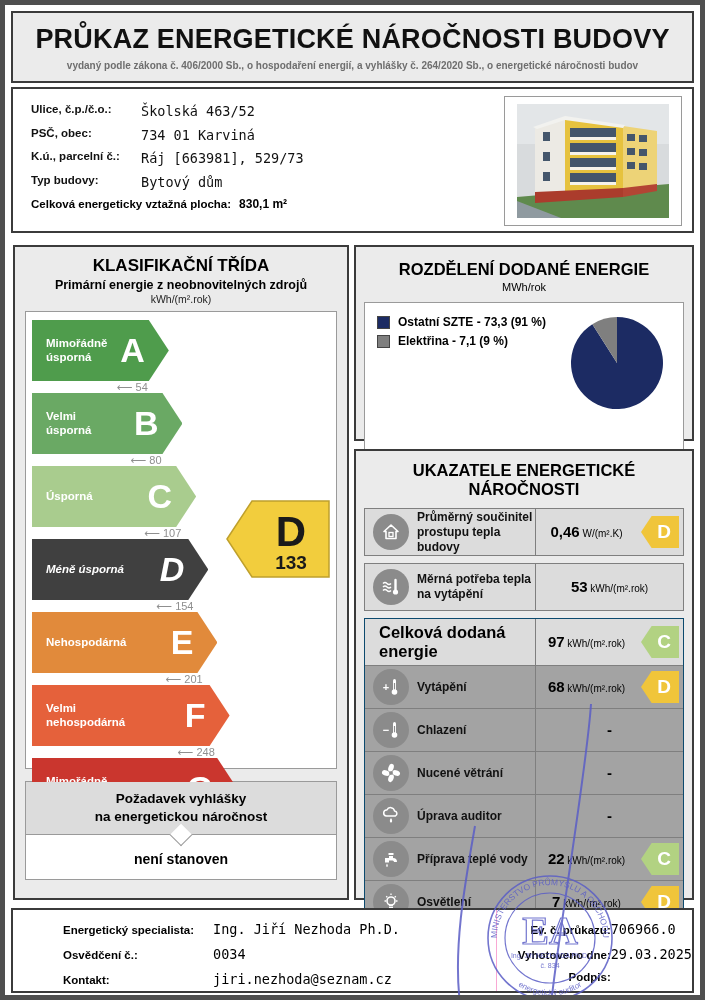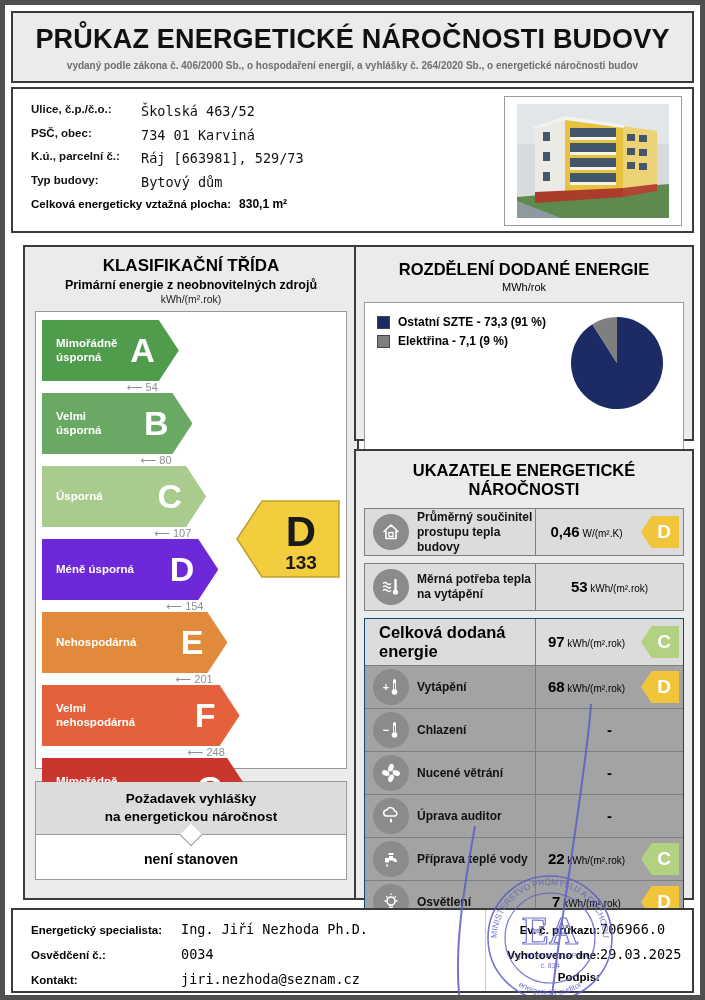--- a/index.html
+++ b/index.html
@@ -20,21 +20,21 @@
   .info-row { display:flex; align-items:flex-start; margin-bottom:7.5px; }
   .info-label { width:110px; font-size:11.5px; font-weight:bold; color:#111; }
   .info-value { font-family:"DejaVu Sans Mono", monospace; font-size:13.5px; color:#111; }
   .info-area { display:flex; align-items:baseline; margin-top:2px; }
   .info-area-label { font-size:11.5px; font-weight:bold; }
   .info-area-value { font-size:12px; font-weight:bold; margin-left:8px; }
   .photo-frame { position:absolute; right:10px; top:7px; width:178px; height:130px;
                  background:#fff; border:1px solid #9a9a9a; display:flex; align-items:center; justify-content:center; }
 
   
-  .cls-panel { left:18px; top:240px; width:336px; height:655px; }
+  .cls-panel { left:8px; top:240px; width:336px; height:655px; }
   .cls-title { text-align:center; font-size:17px; font-weight:bold; margin-top:9px; }
   .cls-sub { text-align:center; font-size:12.5px; font-weight:bold; margin-top:2px; }
   .cls-units { text-align:center; font-size:10.5px; color:#222; margin:1px 0 6px; }
   .scale-box { margin:0 10px; background:#fff; border:1px solid #9a9a9a; height:458px;
                position:relative; padding:8px 0 0 6px; }
   .cls-row { position:relative; }
   .cls-arrow { height:61px; position:relative; display:flex; align-items:center;
                clip-path:polygon(0 0, calc(100% - 20px) 0, 100% 50%, calc(100% - 20px) 100%, 0 100%); }
   .cls-label { margin-left:14px; color:#fff; font-weight:bold; font-size:11.5px; line-height:1.2;
                white-space:pre-line; width:58%; }
@@ -80,21 +80,21 @@
                     display:flex; align-items:center; }
   .ind-val-wrap { flex:1; text-align:center; }
   .ind-value { font-size:15px; font-weight:bold; }
   .ind-unit { font-size:10px; font-weight:normal; }
   .ind-badge-cell { width:46px; flex:none; display:flex; justify-content:center; }
   .badge { width:38px; height:32px; clip-path:polygon(0 50%, 28% 0, 100% 0, 100% 100%, 28% 100%);
            display:flex; align-items:center; justify-content:center;
            color:#fff; font-weight:bold; font-size:19px; padding-left:8px; }
 
   
-  .footer-box { left:6px; top:903px; width:683px; height:85px; background:#fff; display:flex; }
+  .footer-box { left:6px; top:903px; width:683px; height:85px; background:#fff; display:flex;padding-left:32px; }
   .footer-left { width:472px; padding:11px 0 0 18px; }
   .footer-right { flex:1; border-left:1px solid #f9a8d4; padding:11px 0 0 12px;text-align:right; }
   .f-row { display:flex; align-items:baseline; margin-bottom:9px; }
   .f-label { font-size:11.5px; font-weight:bold; }
   .footer-left .f-label { width:150px; }
   .footer-right .f-label { width:102px; }
   .f-value { font-family:"DejaVu Sans Mono", monospace; font-size:13.5px; }
 
   .stamp-layer { position:absolute; left:400px; top:693px; width:260px; height:307px;
                  pointer-events:none; opacity:0.85; z-index:6; }
@@ -191,21 +191,21 @@
           <div class="cls-threshold" style="padding-left: calc(49.5% - 52px);">⟵  80</div>
         </div>
         <div class="cls-row">
           <div class="cls-arrow" style="width: 54%; background: rgb(169, 204, 142);">
             <span class="cls-label">Úsporná</span>
             <span class="cls-letter">C</span>
           </div>
           <div class="cls-threshold" style="padding-left: calc(54% - 52px);">⟵  107</div>
         </div>
         <div class="cls-row">
-          <div class="cls-arrow" style="width: 58%; background: #6d28d9;">
+          <div class="cls-arrow" style="width: 58%; background: #404040; font-style: italic;">
             <span class="cls-label">Méně úsporná</span>
             <span class="cls-letter">D</span>
           </div>
           <div class="cls-threshold" style="padding-left: calc(58% - 52px);">⟵  154</div>
         </div>
         <div class="cls-row">
           <div class="cls-arrow" style="width: 61%; background: rgb(225, 138, 59);">
             <span class="cls-label">Nehospodárná</span>
             <span class="cls-letter">E</span>
           </div>

